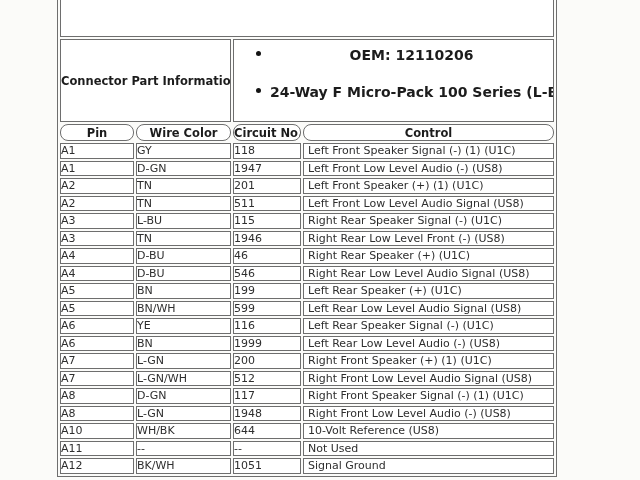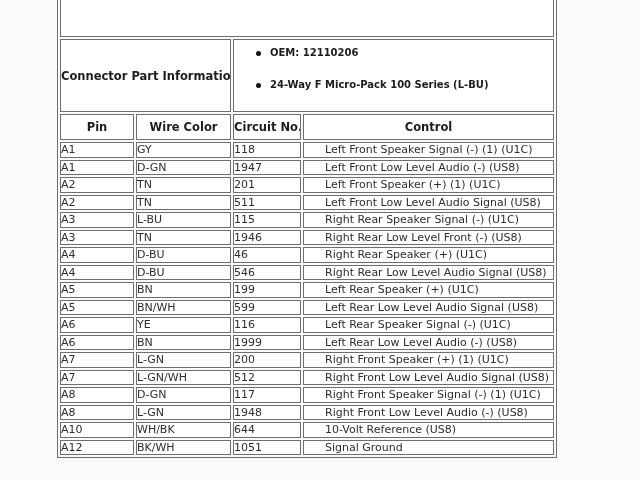--- a/index.html
+++ b/index.html
@@ -51,46 +51,48 @@
   .info-bullets ul {
     list-style: none;
     margin: 0;
     padding: 7px 0 0 22px;
   }
   .info-bullets li {
     position: relative;
     padding-left: 14px;
     margin-bottom: 21px;
     font-weight: bold;
-    font-size: 10px;
+    font-size: 14px;
     color: #1c1c1c;
+    text-align: center;
   }
   .info-bullets li .bullet-dot {
     position: absolute;
     left: 0;
     top: 4px;
     width: 5px;
     height: 5px;
     border-radius: 50%;
     background: #141414;
   }
   .head-row th {
-    height: 26px;
+    height: 17px;
     font-weight: bold;
     font-size: 11.5px;
     color: #1c1c1c;
     text-align: center;
     vertical-align: middle;
+    border-radius: 8px;
   }
   #pin-rows td {
     height: 15.5px;
     vertical-align: middle;
   }
   .col-pin, .col-wire, .col-circuit { text-align: left; }
-  .col-function { text-align: left; padding-left: 21px; }
+  .col-function { text-align: left; padding-left: 4px; }
 </style>
 </head>
 <body>
 
 <div class="stage">
   <table class="connector-table">
     <colgroup>
       <col style="width:74px">
       <col style="width:95px">
       <col style="width:68px">
@@ -219,20 +221,26 @@
           <td class="col-circuit">1948</td>
           <td class="col-function">Right Front Low Level Audio (-) (US8)</td>
         </tr>
         <tr>
           <td class="col-pin">A10</td>
           <td class="col-wire">WH/BK</td>
           <td class="col-circuit">644</td>
           <td class="col-function">10-Volt Reference (US8)</td>
         </tr>
         <tr>
+          <td class="col-pin">A11</td>
+          <td class="col-wire">--</td>
+          <td class="col-circuit">--</td>
+          <td class="col-function">Not Used</td>
+        </tr>
+        <tr>
           <td class="col-pin">A12</td>
           <td class="col-wire">BK/WH</td>
           <td class="col-circuit">1051</td>
           <td class="col-function">Signal Ground</td>
         </tr>
       </tbody>
   </table>
 </div>
 
 </body></html>

